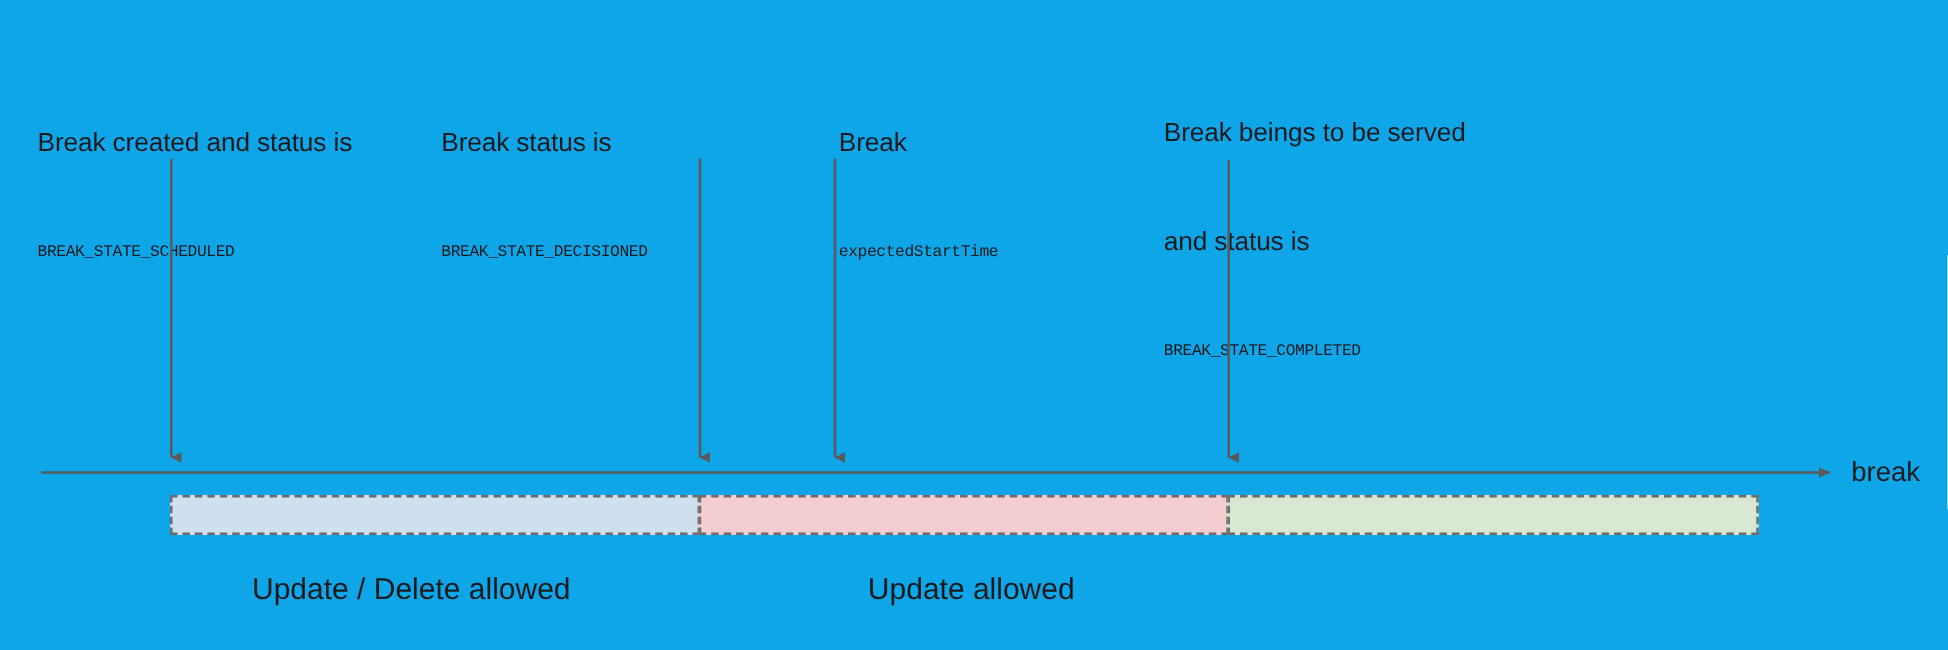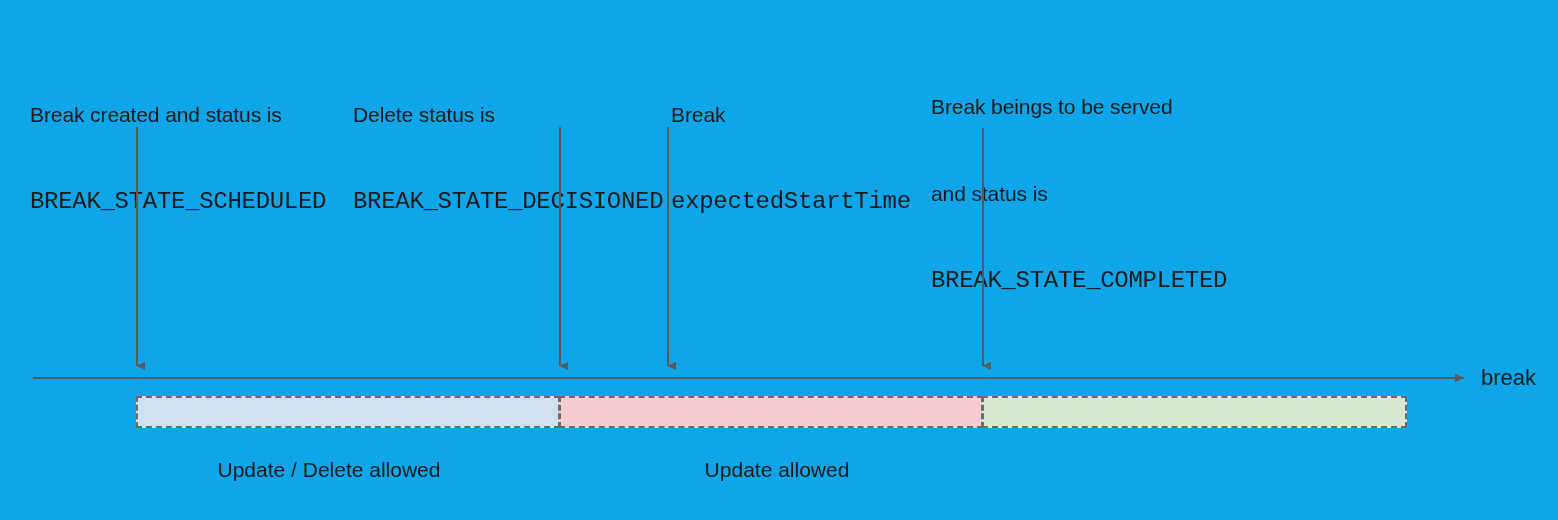--- a/index.html
+++ b/index.html
@@ -25,21 +25,21 @@
   }
   .annotation .sans {
     display: block;
     font-family: "Liberation Sans", sans-serif;
     font-size: 21px;
     letter-spacing: -0.1px;
   }
   .annotation .mono {
     display: block;
     font-family: "Liberation Mono", monospace;
-    font-size: 24px;
+    font-size: 13px;
     letter-spacing: -0.3px;
   }
 
   
   #vector-layer {
     position: absolute;
     left: 0;
     top: 0;
     width: 1558px;
     height: 520px;
@@ -52,21 +52,21 @@
     top: 396px;
     box-sizing: border-box;
     border: 2px dashed #6b6b6b;
   }
 
   
   .caption {
     position: absolute;
     top: 458px;
     font-family: "Liberation Sans", sans-serif;
-    font-size: 21px;
+    font-size: 24px;
     color: #1a1a1a;
     text-align: left;
     white-space: nowrap;
     transform: translateX(-50%);
   }
 
   
   #axis-label {
     position: absolute;
     left: 1481px;
@@ -80,21 +80,21 @@
 <body>
 
 <div id="canvas">
 
   <div class="annotation" style="left:30px; top:42px;">
     <span class="sans">Break created and status is</span>
     <span class="mono">BREAK_STATE_SCHEDULED</span>
   </div>
 
   <div class="annotation" style="left:353px; top:42px;">
-    <span class="sans">Delete status is</span>
+    <span class="sans">Break status is</span>
     <span class="mono">BREAK_STATE_DECISIONED</span>
   </div>
 
   <div class="annotation" style="left:671px; top:42px;">
     <span class="sans">Break</span>
     <span class="mono">expectedStartTime</span>
   </div>
 
   <div class="annotation" style="left:931px; top:34px;">
     <span class="sans">Break beings to be served</span>

